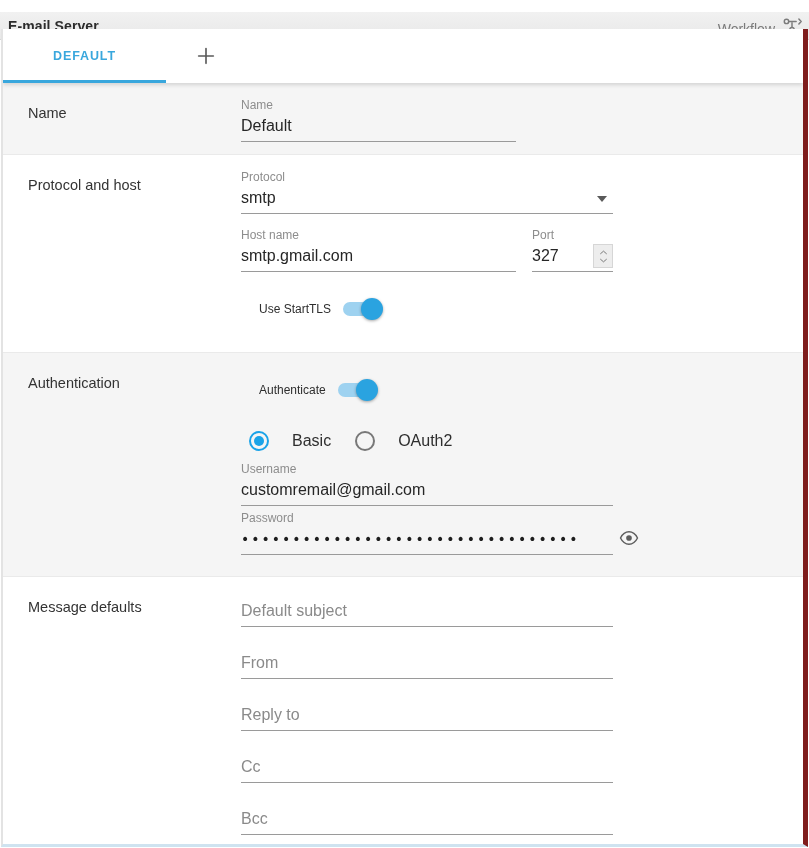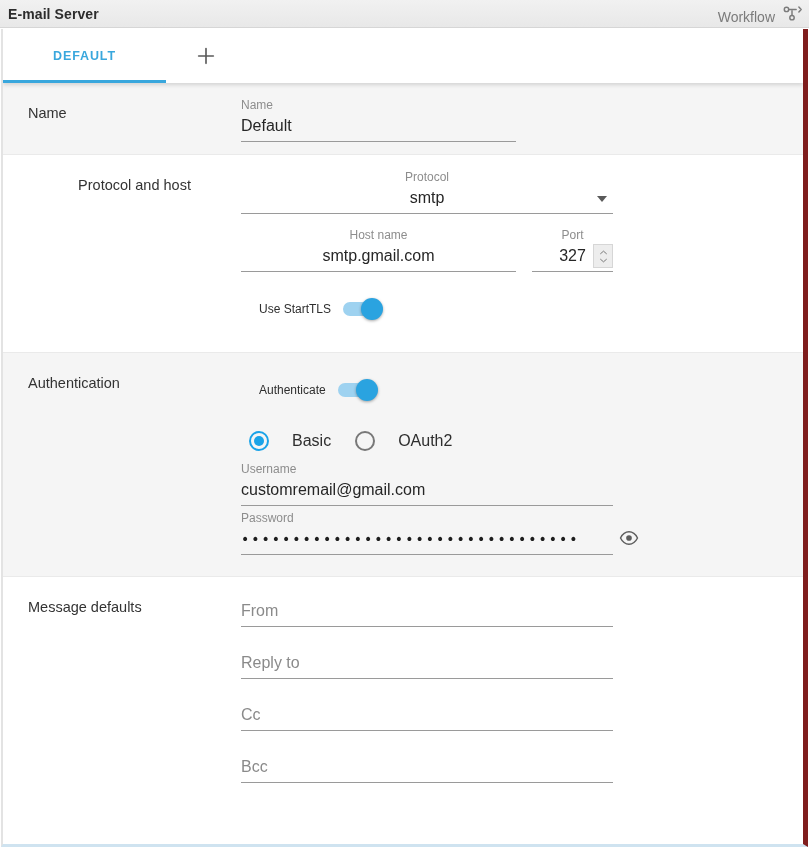--- a/index.html
+++ b/index.html
@@ -13,21 +13,21 @@
   }
   .app {
     position: relative;
     width: 809px; height: 848px;
     overflow: hidden;
     background: #ffffff;
   }
 
   
   .titlebar {
-    position: absolute; left: 0; top: 0;
+    position: absolute; left: 0; top: 12px;
     width: 809px; height: 28px;
     background: linear-gradient(#f1f1f1, #e8e8e8);
     border-bottom: 1px solid #d6d6d6;
     display: flex; align-items: center;
   }
   .titlebar-title {
     font-size: 14px; font-weight: bold;
     color: #2c2c2c;
     margin-left: 8px;
     letter-spacing: 0.1px;
@@ -290,21 +290,21 @@
       <div class="section gray" style="height:71px;">
         <div class="section-label">Name</div>
         <div class="section-body">
           <div class="field w275">
             <div class="field-label">Name</div>
             <div class="field-value">Default</div>
           </div>
         </div>
       </div>
 
-      <div class="section white" style="height:198px;text-align:center;">
+      <div class="section white" style="height:198px;">
         <div class="section-label">Protocol and host</div>
         <div class="section-body">
 
           <div class="field w372 select-wrap">
             <div class="field-label">Protocol</div>
             <div class="field-value">smtp</div>
             <span class="select-arrow"></span>
           </div>
 
           <div class="row" style="margin-top:13px;">
@@ -378,20 +378,23 @@
           </div>
 
         </div>
       </div>
 
       <div class="section white" style="height:268px;">
         <div class="section-label">Message defaults</div>
         <div class="section-body" style="padding-top:22px;">
           <div class="msg-fields">
             <div class="msg-field">
+              <div class="field-value placeholder">Default subject</div>
+            </div>
+            <div class="msg-field">
               <div class="field-value placeholder">From</div>
             </div>
             <div class="msg-field">
               <div class="field-value placeholder">Reply to</div>
             </div>
             <div class="msg-field">
               <div class="field-value placeholder">Cc</div>
             </div>
             <div class="msg-field">
               <div class="field-value placeholder">Bcc</div>

